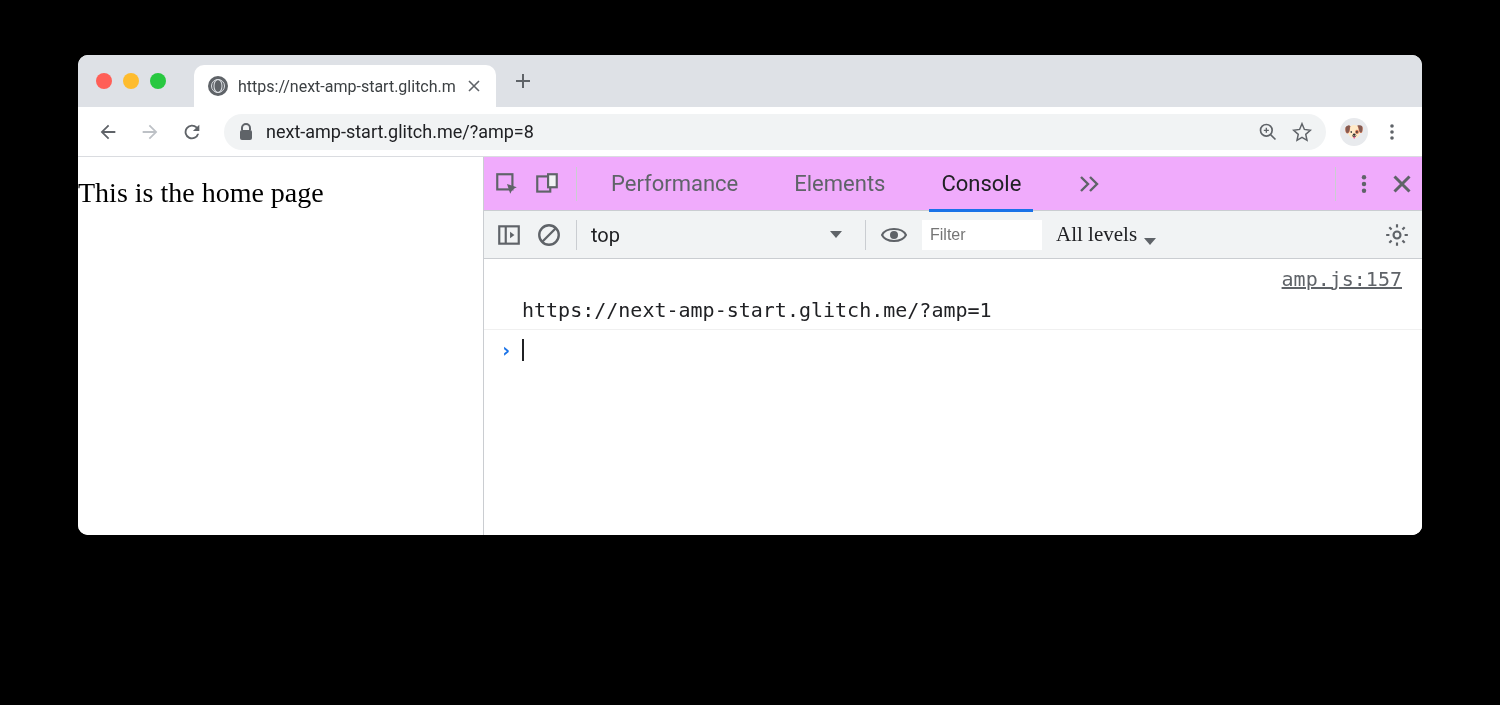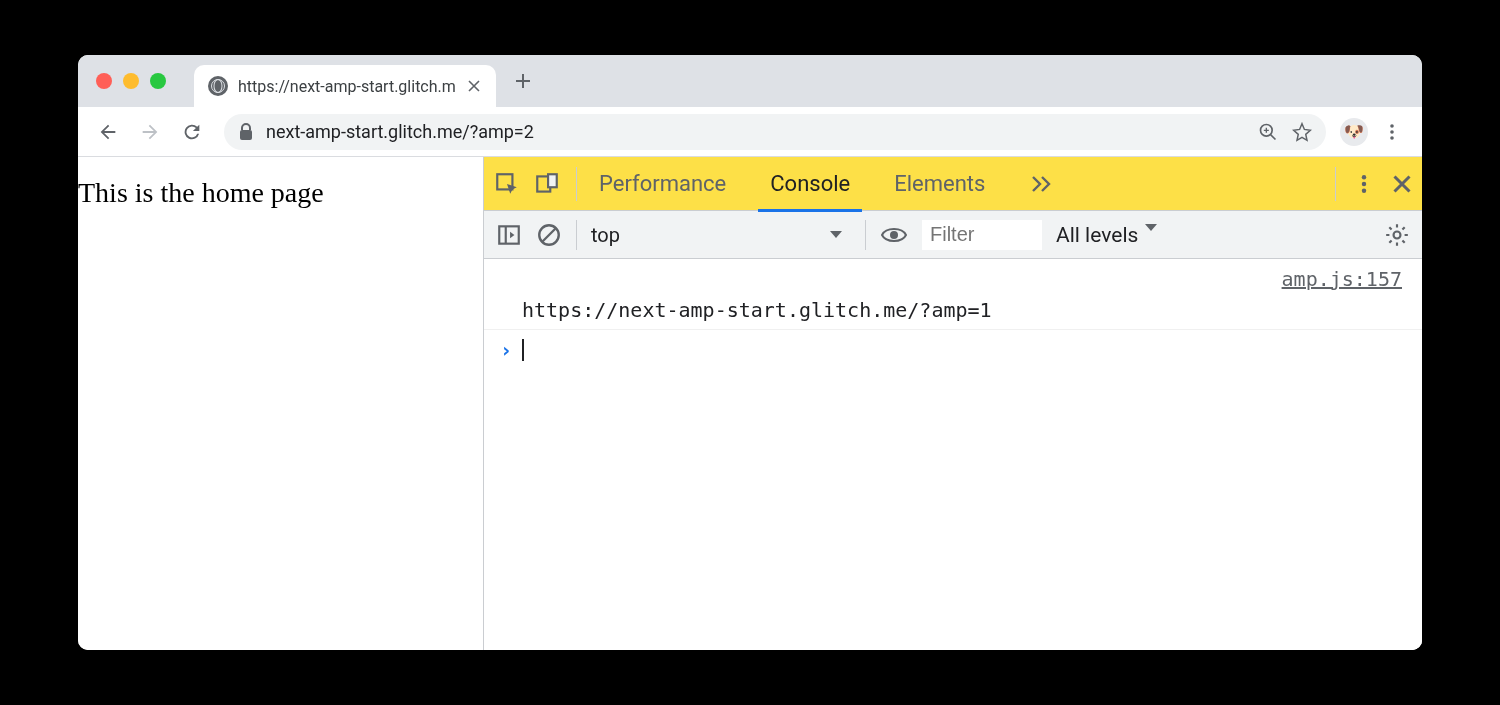--- a/index.html
+++ b/index.html
@@ -8,21 +8,21 @@
     width: 1500px;
     height: 705px;
     font-family: -apple-system, BlinkMacSystemFont, "Segoe UI", Roboto, sans-serif;
     display: flex;
     align-items: flex-start;
     justify-content: center;
     padding-top: 55px;
   }
   .window {
     width: 1344px;
-    height: 595px;
+    height: 480px;
     background: #fff;
     border-radius: 10px;
     overflow: hidden;
     box-shadow: 0 20px 50px rgba(0,0,0,0.5);
     display: flex;
     flex-direction: column;
   }
   
   .tabstrip {
     height: 52px;
@@ -93,44 +93,44 @@
   .omnibox-text { font-size: 18px; color: #202124; }
   .omni-right { margin-left: auto; display:flex; gap:14px; align-items:center;}
   .avatar { width:28px; height:28px; border-radius:50%; background:#e8eaed; display:flex; align-items:center; justify-content:center; font-size:16px;}
   
   .content { flex:1; display:flex; overflow:hidden; }
   .page { width: 405px; background:#fff; padding: 20px 0 0 0; font-family: "Times New Roman", serif; font-size: 28px; color:#000; }
   .devtools { flex:1; display:flex; flex-direction:column; border-left:1px solid #cacdd1; background:#fff;}
   
   .dt-tabs {
     height: 54px;
-    background: #fde047;
+    background: #f0abfc;
     border-bottom: 1px solid #cacdd1;
     display:flex;
     align-items:center;
     padding: 0 10px;
-    gap: 0;
+    gap: 12px;
   }
   .dt-icongrp { display:flex; align-items:center; gap:14px; padding-right:16px; border-right:1px solid #cacdd1; height:34px;}
   .dt-tab { padding: 0 22px; height:54px; display:flex; align-items:center; font-size:22px; color:#5f6368; cursor:pointer; position:relative;}
   .dt-tab.active { color:#202124; }
   .dt-tab.active::after { content:""; position:absolute; bottom:-1px; left:10px; right:10px; height:3px; background:#1a73e8;}
   .dt-right { margin-left:auto; display:flex; align-items:center; gap:18px; padding-left:16px;}
   .dt-sep { width:1px; height:34px; background:#cacdd1; }
   
   .con-tb {
     height: 48px;
     background: #f1f3f4;
     border-bottom: 1px solid #cacdd1;
     display:flex; align-items:center; padding: 0 12px; gap:14px;
   }
   .con-sep { width:1px; height:30px; background:#cacdd1;}
   .ctx-select { display:flex; align-items:center; gap:10px; font-size:20px; color:#202124; cursor:pointer; min-width:260px; justify-content:space-between; padding-right:8px;}
-  .filter-input { background:#fff; border:none; height:30px; width:120px; font-size:20px; color:#9aa0a6; padding:0 8px;}
-  .levels { font-size:21px; color:#202124; display:flex; align-items:flex-start; gap:6px; cursor:pointer;}
+  .filter-input { background:#fff; border:none; height:30px; width:120px; font-size:16px; color:#9aa0a6; padding:0 8px;}
+  .levels { font-size:21px; color:#202124; display:flex; align-items:flex-end; gap:6px; cursor:pointer;font-family:Liberation Serif, serif;}
   .con-right { margin-left:auto; display:flex; align-items:center;}
   
   .con-body { flex:1; background:#fff; font-family: Menlo, Consolas, monospace; font-size:20px; color:#202124; }
   .con-row { display:flex; padding: 8px 20px 4px 38px; border-bottom:1px solid #f0f0f0; gap:30px; align-items:flex-start;}
   .con-msg { flex:1; line-height:1.45;}
   .con-src { color:#5f6368; text-decoration:underline; white-space:nowrap; cursor:pointer;}
   .con-link { cursor:pointer;}
   .con-prompt { display:flex; align-items:center; padding: 8px 16px; gap:10px;}
   .prompt-caret { color:#1a73e8; font-weight:bold; font-size:20px;}
   .cursor { width:2px; height:22px; background:#202124; animation: blink 1s step-end infinite;}
@@ -181,21 +181,21 @@
           <path d="M17.65 6.35A8 8 0 1 0 19.73 14h-2.08A6 6 0 1 1 16.24 7.76L13 11h7V4z" fill="#5f6368"></path>
         </svg>
     </div>
     <div class="omnibox">
       <span>
         <svg width="16" height="18" viewBox="0 0 16 18">
             <rect x="2" y="7" width="12" height="10" rx="2" fill="#5f6368"></rect>
             <path d="M4 7 V5 a4 4 0 0 1 8 0 V7" stroke="#5f6368" stroke-width="2" fill="none"></path>
           </svg>
       </span>
-      <span class="omnibox-text">next-amp-start.glitch.me/?amp=2</span>
+      <span class="omnibox-text">next-amp-start.glitch.me/?amp=8</span>
       <div class="omni-right">
         <span>
           <svg width="20" height="20" viewBox="0 0 24 24">
               <circle cx="10" cy="10" r="7" stroke="#5f6368" stroke-width="2" fill="none"></circle>
               <path d="M15 15 L21 21" stroke="#5f6368" stroke-width="2"></path>
               <path d="M10 7v6M7 10h6" stroke="#5f6368" stroke-width="1.6"></path>
             </svg>
         </span>
         <span>
           <svg width="20" height="20" viewBox="0 0 24 24">
@@ -230,22 +230,22 @@
               </svg>
           </span>
           <span>
             <svg class="ico" width="26" height="26" viewBox="0 0 24 24">
                 <rect x="3" y="5" width="12" height="14" stroke="currentColor" stroke-width="2" fill="none"></rect>
                 <rect x="13" y="3" width="8" height="12" stroke="currentColor" stroke-width="2" fill="#f1f3f4"></rect>
               </svg>
           </span>
         </div>
         <div class="dt-tab">Performance</div>
+        <div class="dt-tab">Elements</div>
         <div class="dt-tab active">Console</div>
-        <div class="dt-tab">Elements</div>
         <div class="dt-tab">
           <svg width="24" height="24" viewBox="0 0 24 24">
               <path d="M4 7 L11 14 L4 21 M13 7 L20 14 L13 21" stroke="#5f6368" stroke-width="2.4" fill="none" transform="translate(0,-2)"></path>
             </svg>
         </div>
         <div class="dt-right">
           <div class="dt-sep"></div>
           <span>
             <svg width="20" height="20" viewBox="0 0 18 18">
                 <circle cx="9" cy="3" r="2" fill="#5f6368"></circle>

